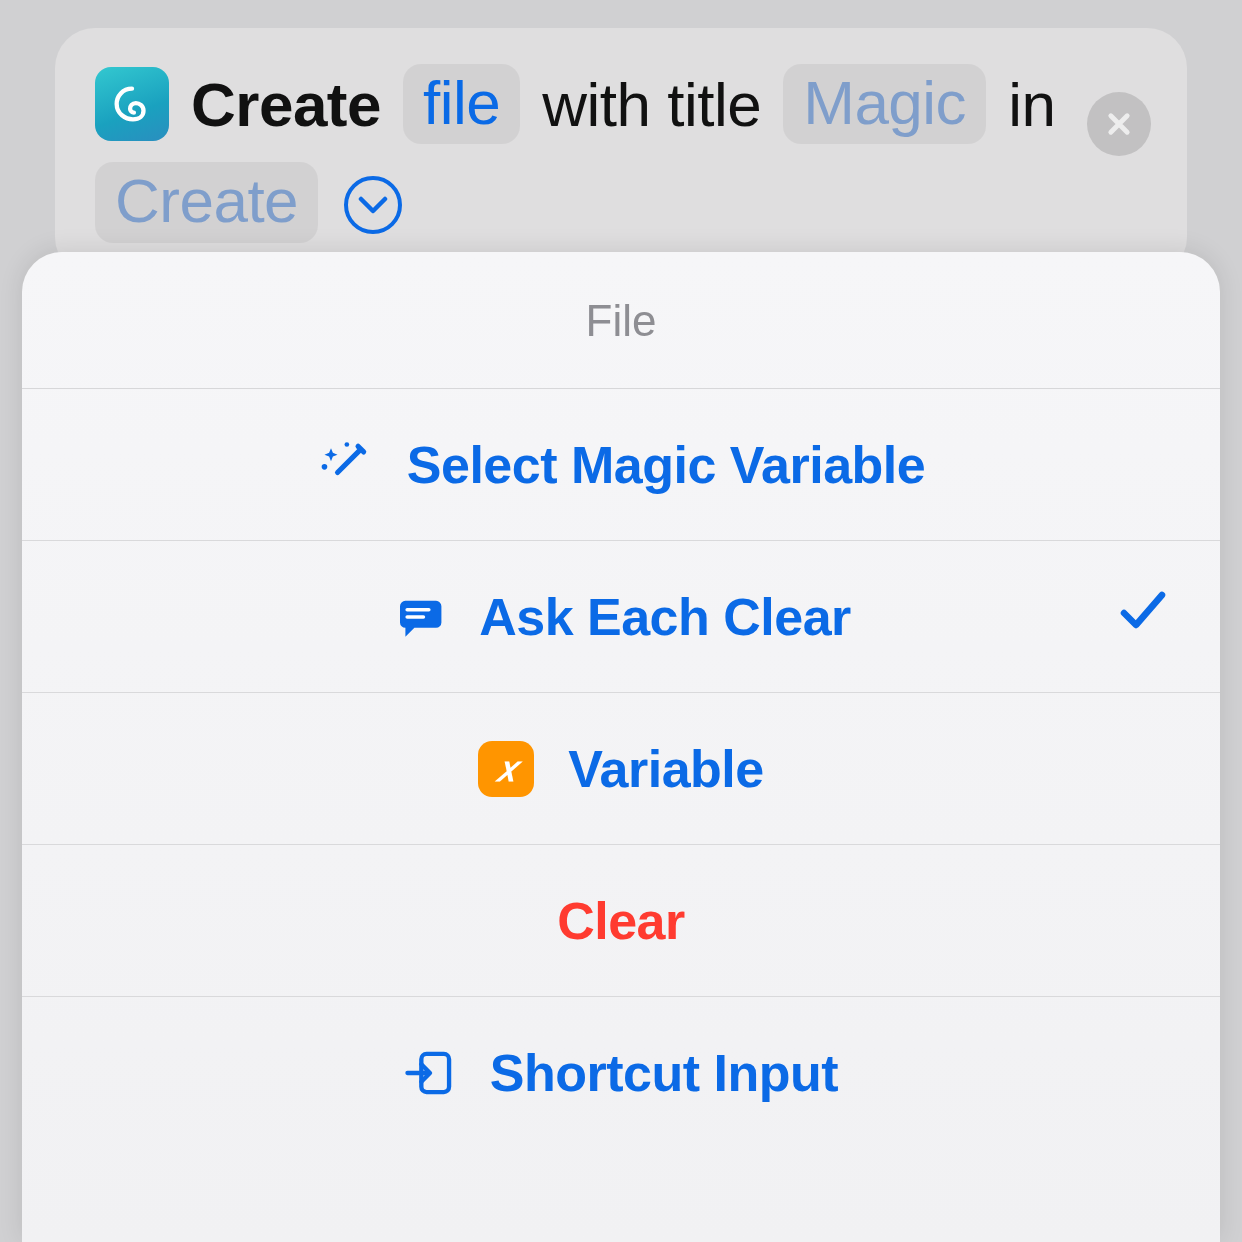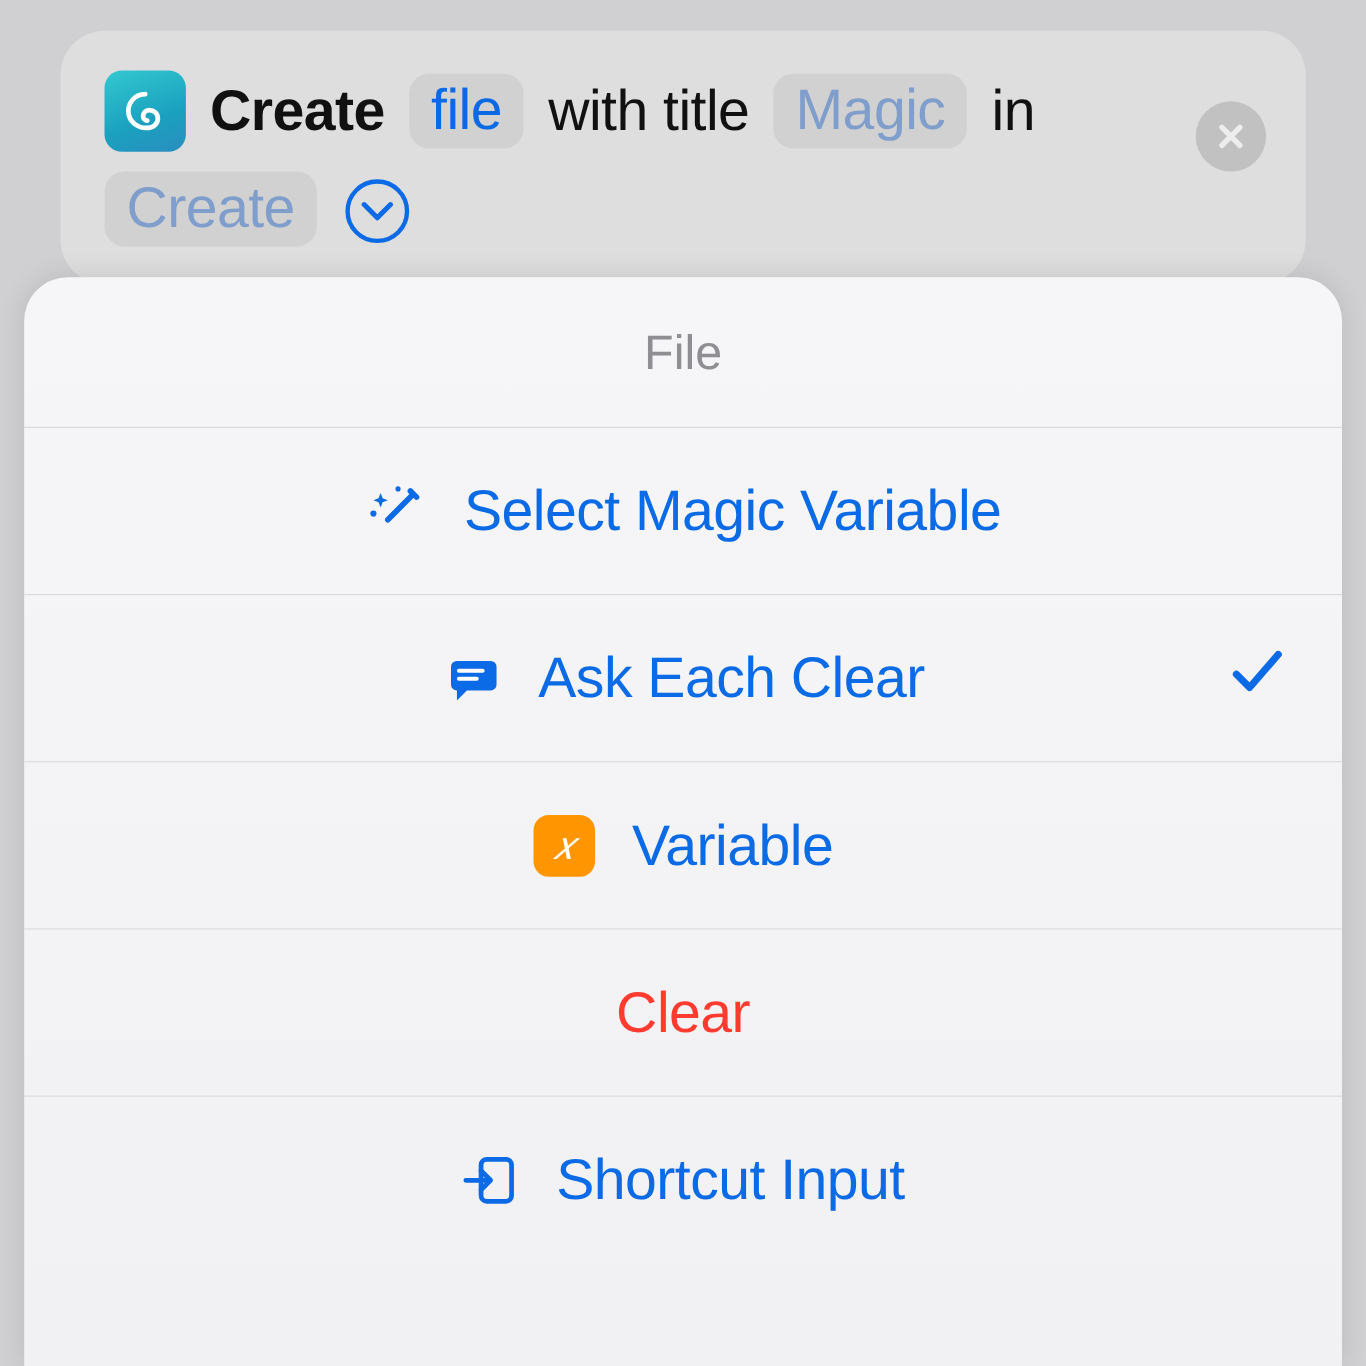--- a/index.html
+++ b/index.html
@@ -21,21 +21,21 @@
     background: #dfdedf;
     border-radius: 40px;
     padding: 36px 40px 34px 40px;
   }
 
   .action-line {
     display: flex;
     flex-wrap: wrap;
     align-items: center;
     gap: 18px 22px;
-    font-size: 52px;
+    font-size: 62px;
     font-weight: 400;
     color: #111;
     letter-spacing: -0.5px;
   }
 
   .app-icon {
     width: 74px;
     height: 74px;
     border-radius: 16px;
     background: linear-gradient(160deg, #33c8d0 0%, #1aa1bf 60%, #2a8ebf 100%);
@@ -109,21 +109,21 @@
   }
 
   .row {
     display: flex;
     align-items: center;
     justify-content: center;
     position: relative;
     height: 152px;
     border-bottom: 1.5px solid #d9d9db;
     font-size: 52px;
-    font-weight: 400;
+    font-weight: 700;
     color: #0b6ae6;
     gap: 34px;
   }
   .row:last-child { border-bottom: none; }
 
   .row-label { letter-spacing: -0.5px; }
 
   .row-icon-box {
     display: flex;
     align-items: center;

